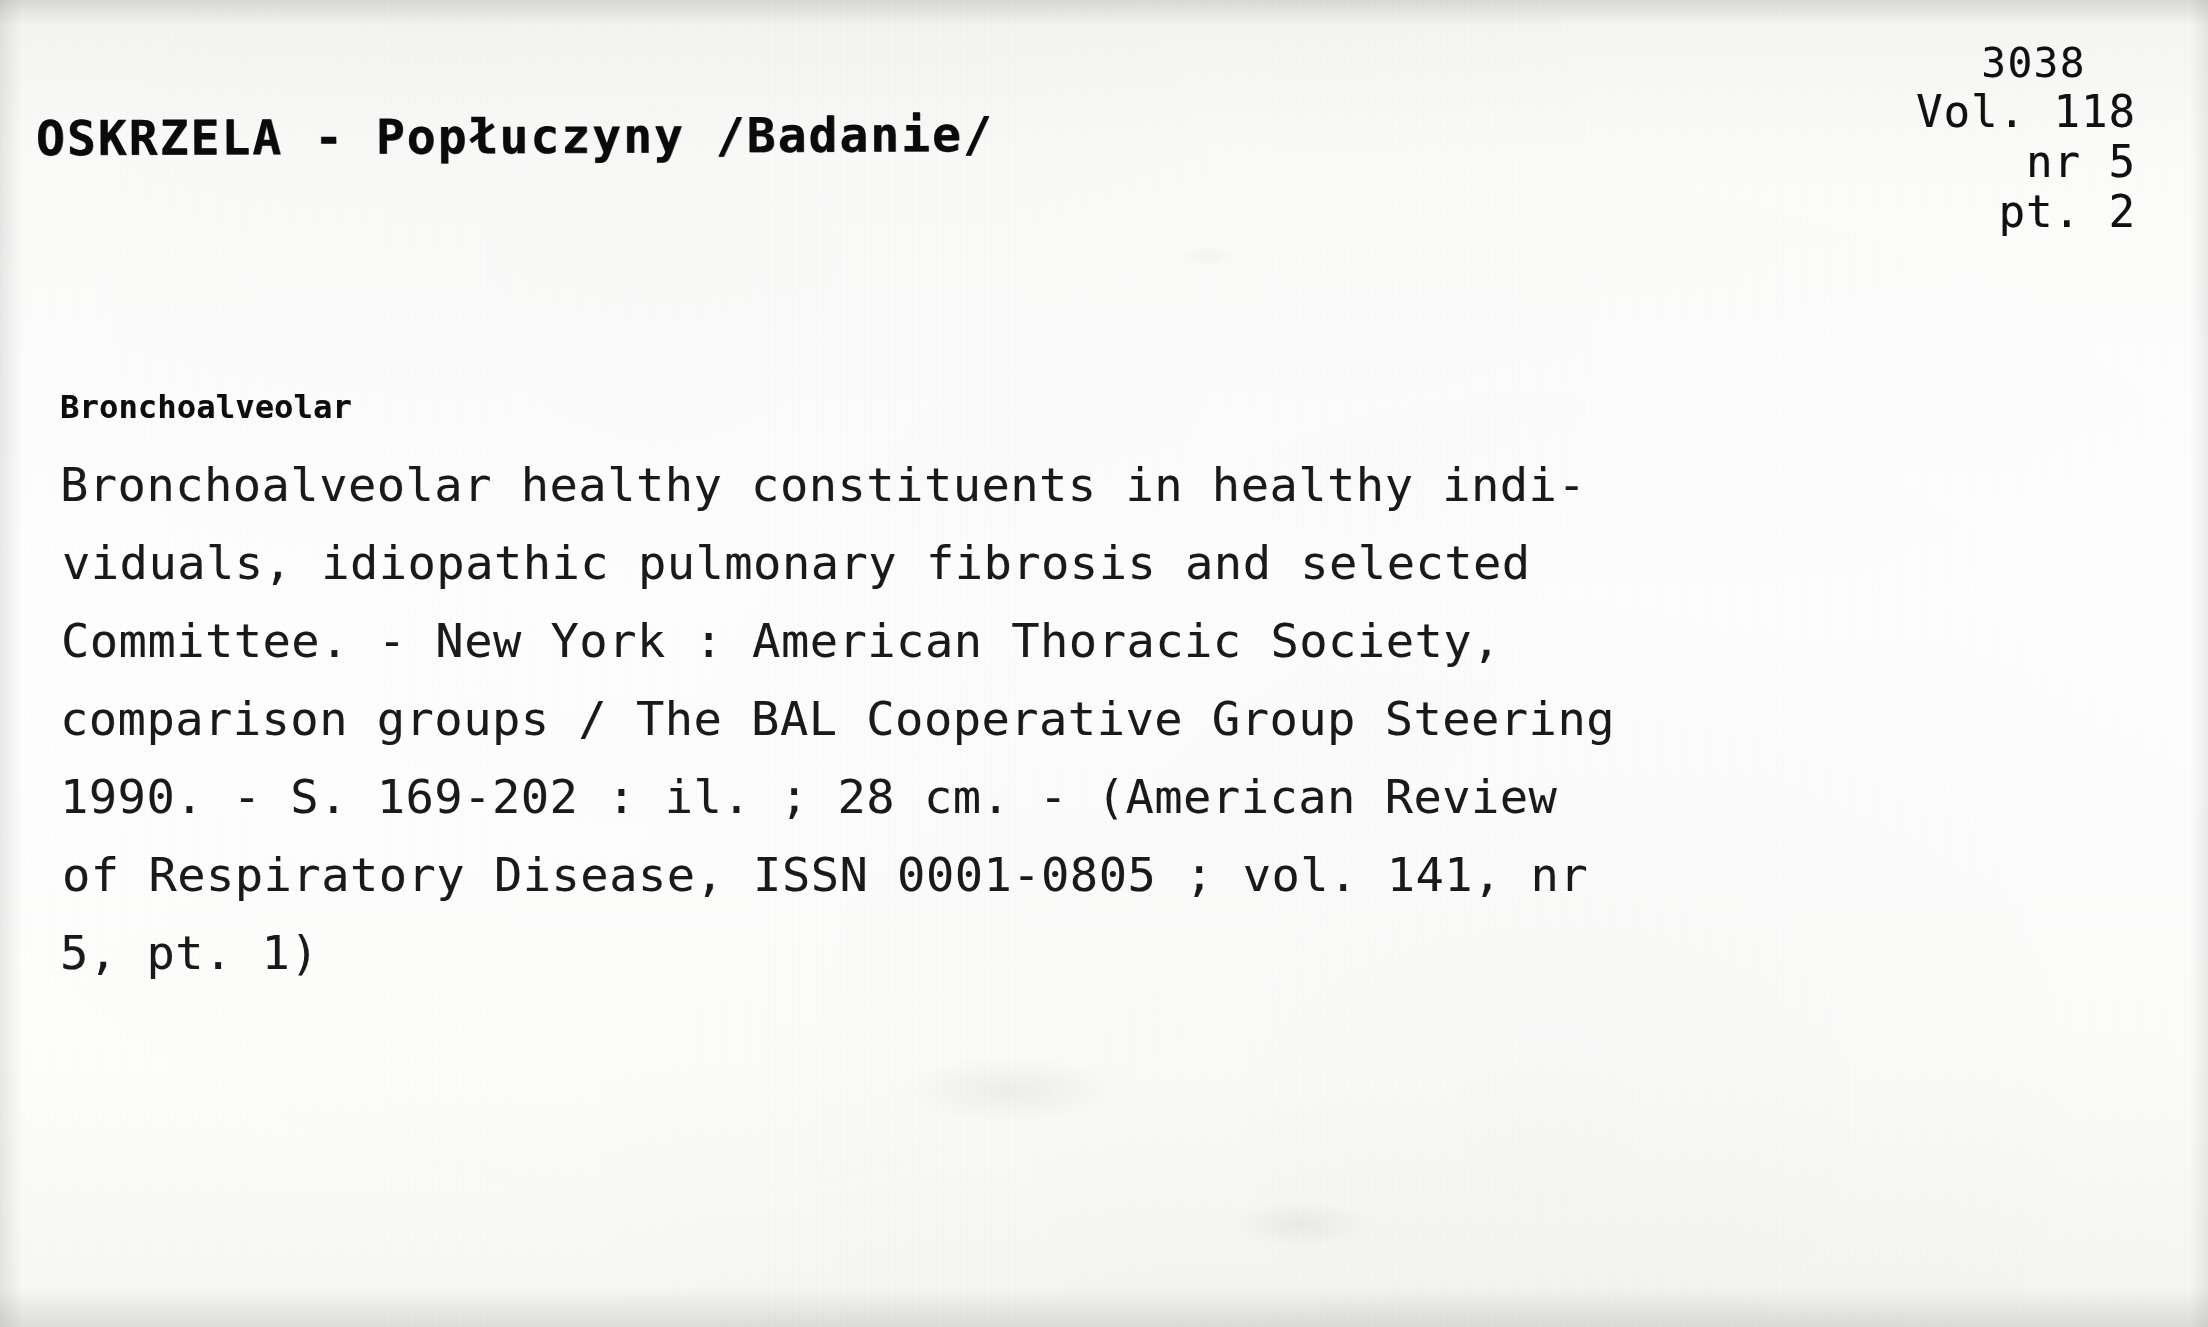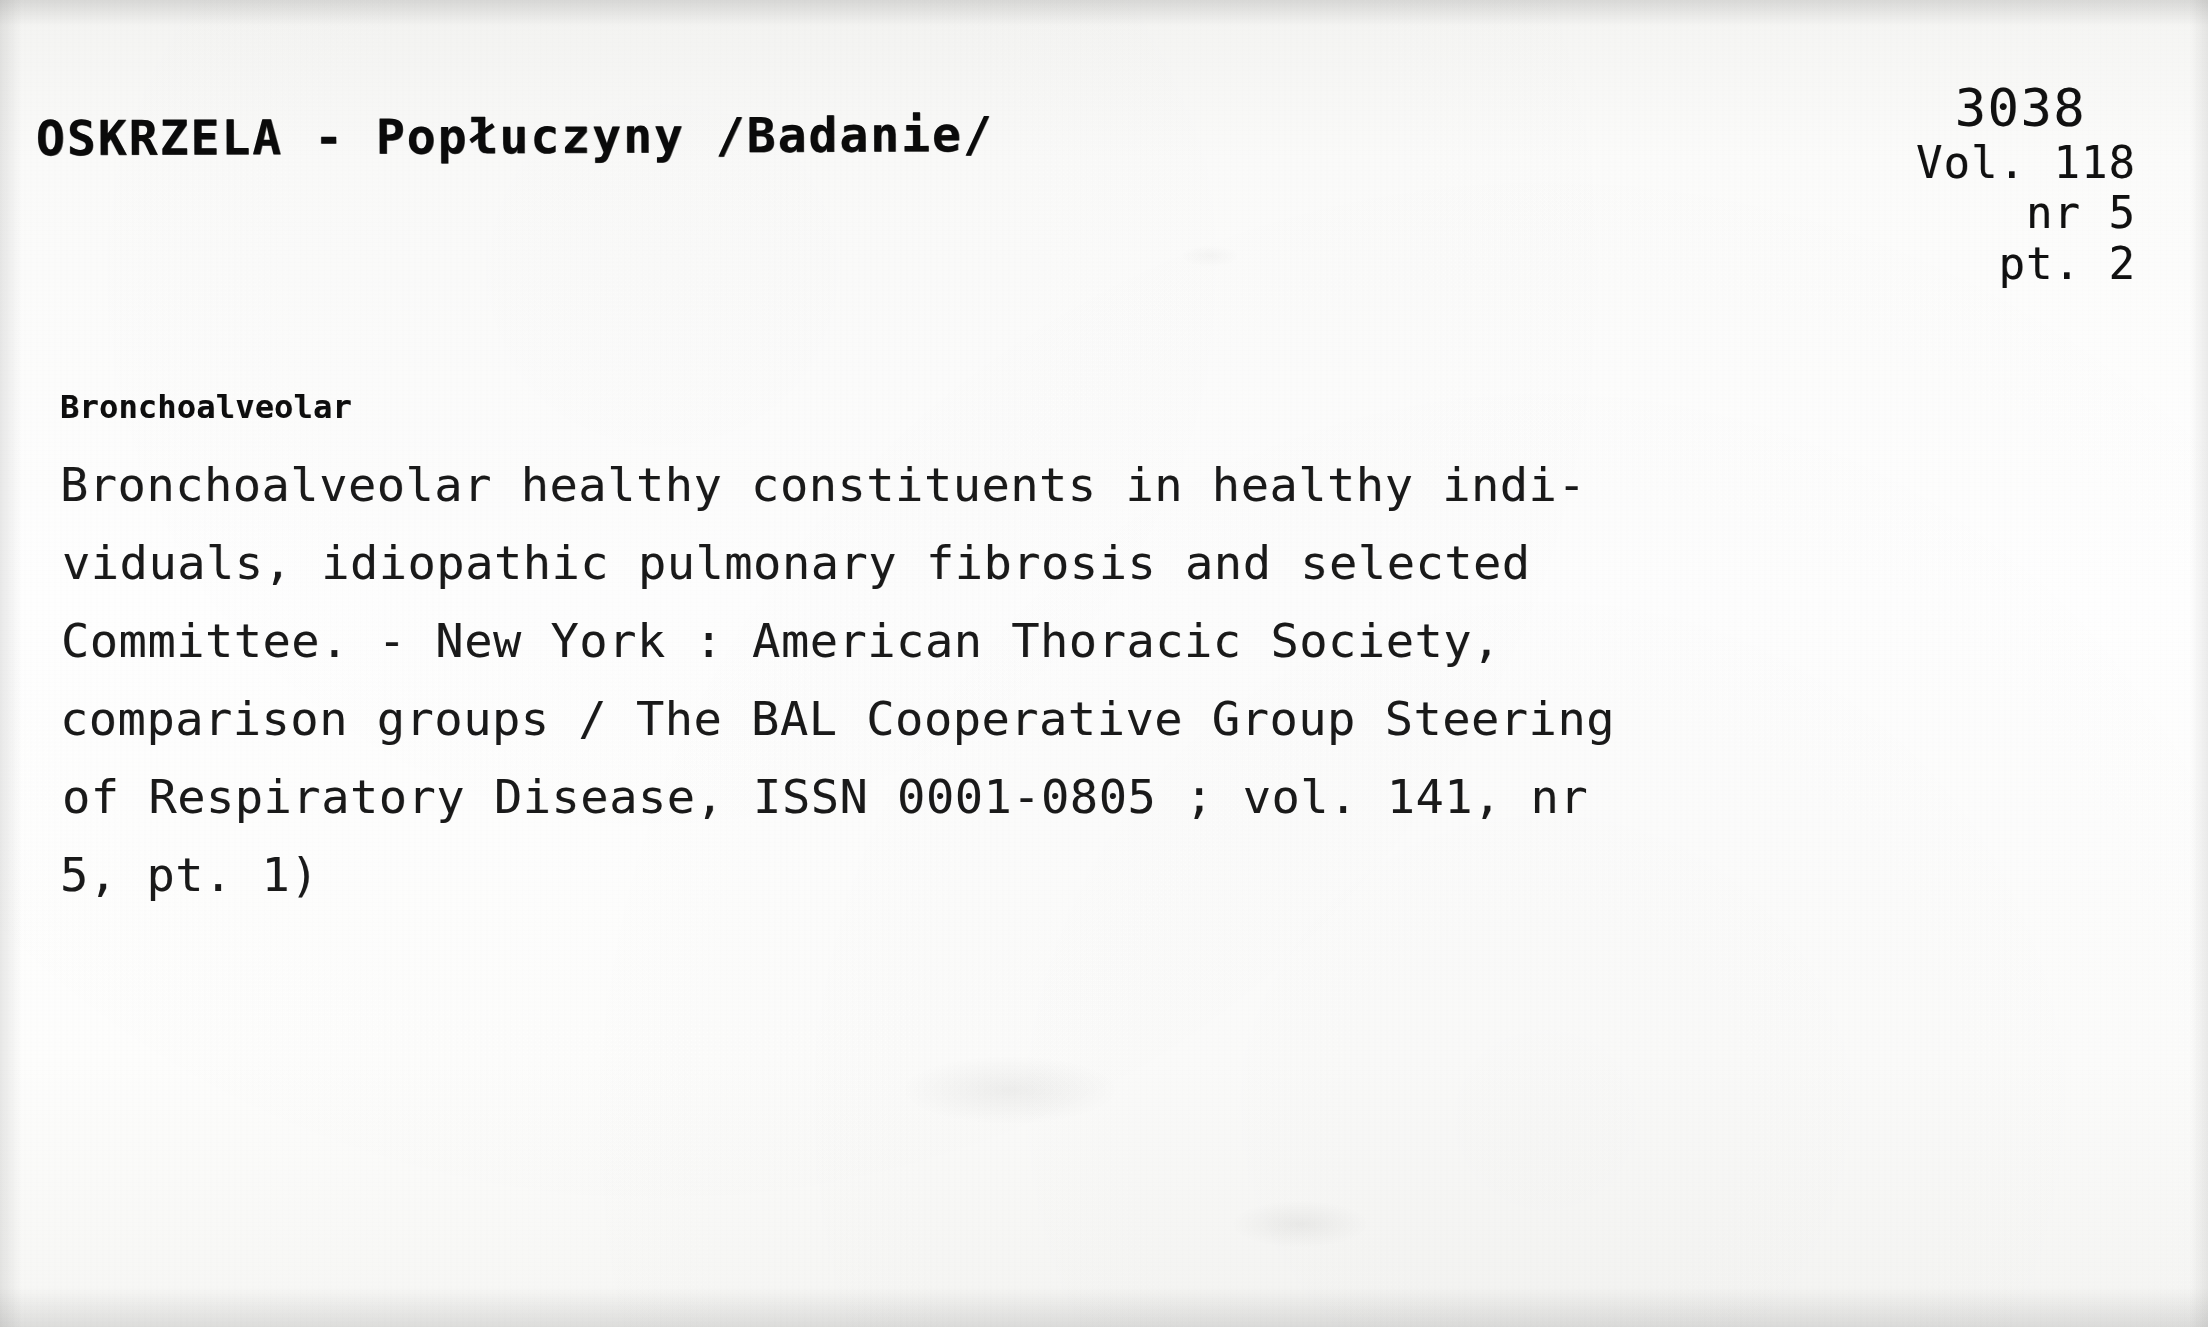--- a/index.html
+++ b/index.html
@@ -91,24 +91,23 @@
     top: 40px;
     text-align: right;
     font-family: "DejaVu Sans Mono", monospace;
     font-size: 44px;
     line-height: 1.14;
     color: #111111;
     letter-spacing: 1px;
     text-shadow: 0.5px 0.3px 0 rgba(0,0,0,0.38);
   }
   .callnum .num {
-    font-size: 52px;
+    font-size: 41px;
     letter-spacing: 1.5px;
     margin-right: 50px;
-    margin-top: 39px;
   }
   .callnum .line { white-space: nowrap; }
 
   
   .record {
     position: absolute;
     left: 60px;
     top: 368px;
     width: 2090px;
     font-family: "DejaVu Sans Mono", monospace;
@@ -157,18 +156,19 @@
     <div class="line">nr 5</div>
     <div class="line">pt. 2</div>
   </div>
 
   <div class="record">
     <div class="line lead">Bronchoalveolar</div>
     <div class="line l1">Bronchoalveolar healthy constituents in healthy indi-</div>
     <div class="line l2">viduals, idiopathic pulmonary fibrosis and selected</div>
     <div class="line l4">Committee. - New York : American Thoracic Society,</div>
     <div class="line l3">comparison groups / The BAL Cooperative Group Steering</div>
+    <div class="line l5">1990. - S. 169-202 : il. ; 28 cm. - (American Review</div>
     <div class="line l6">of Respiratory Disease, ISSN 0001-0805 ; vol. 141, nr</div>
     <div class="line l7">5, pt. 1)</div>
   </div>
 
   <div class="grain"></div>
 </div>
 
 </body></html>

